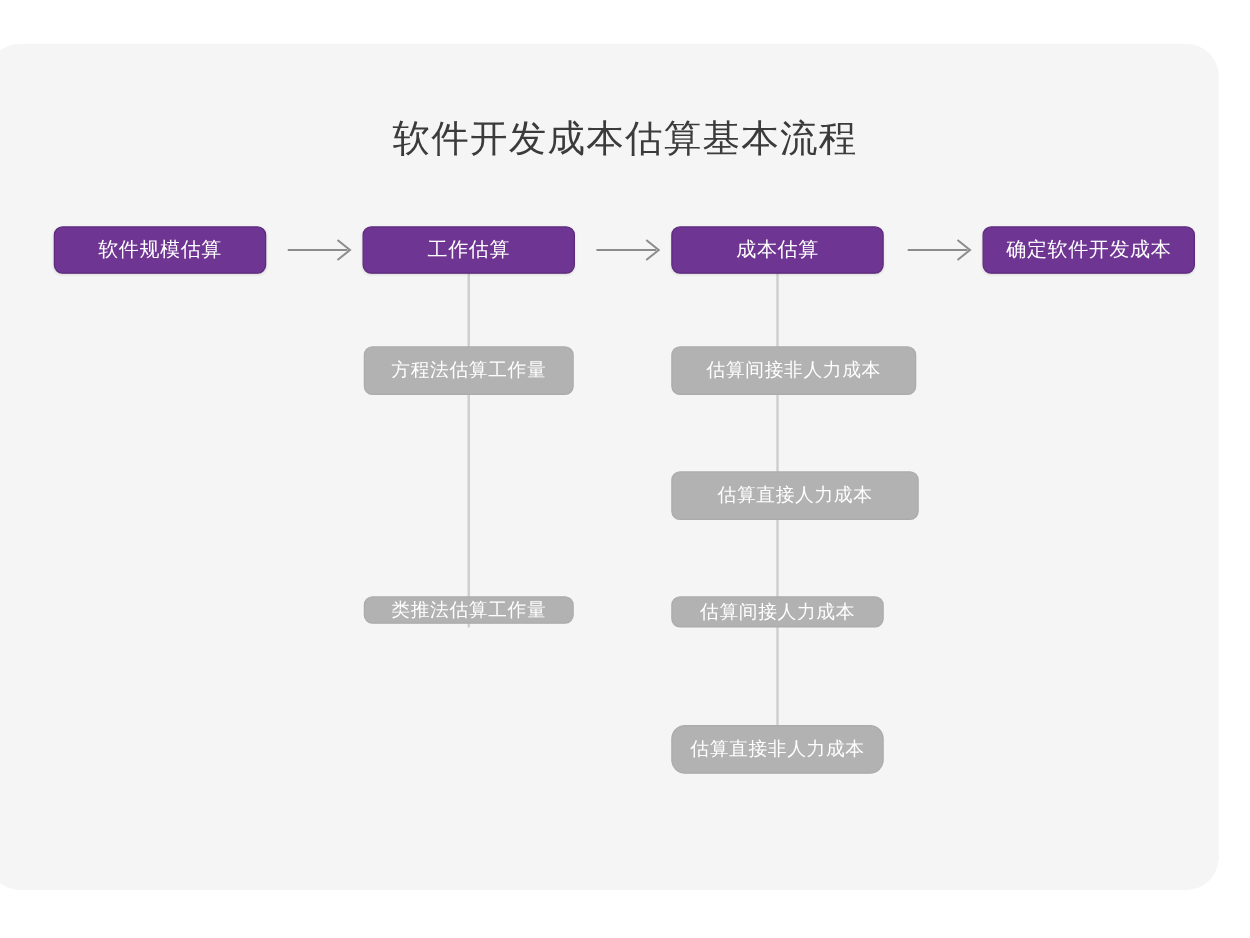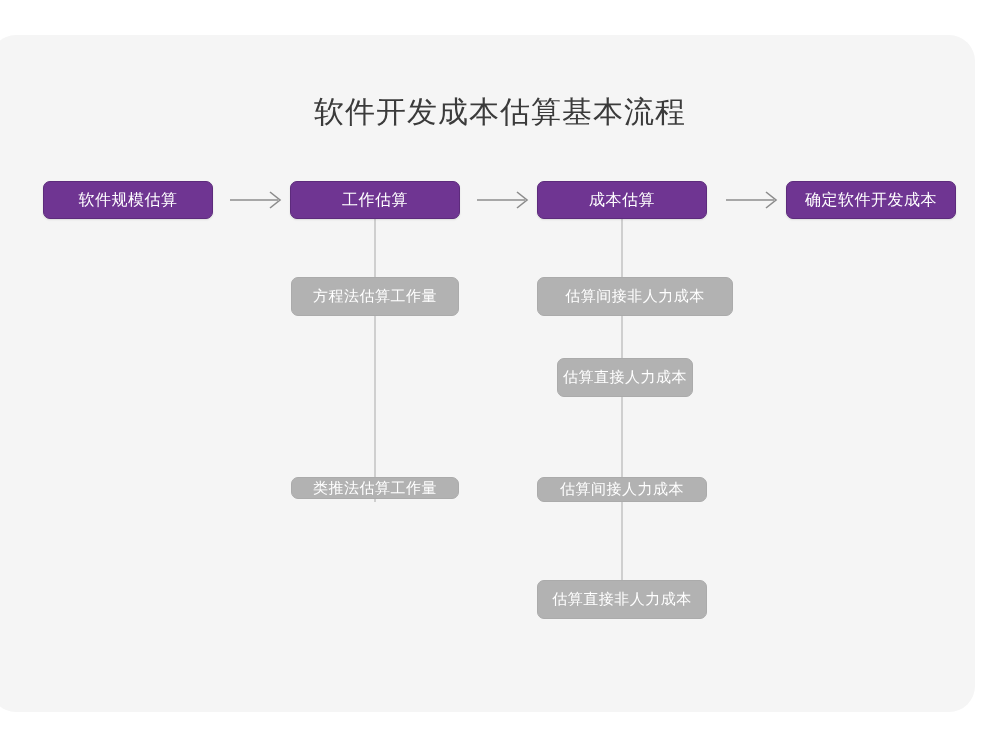--- a/index.html
+++ b/index.html
@@ -146,25 +146,25 @@
 
 
   <div class="node sub" style="left:291px; top:477px; width:168px; height:22px;">
     <span>类推法估算工作量</span>
   </div>
 
   <div class="node sub" style="left:537px; top:277px; width:196px; height:39px;">
     <span>估算间接非人力成本</span>
   </div>
 
-  <div class="node sub" style="left:537px; top:358px; width:136px; height:39px;margin-left:20px;">
+  <div class="node sub" style="left:537px; top:377px; width:198px; height:39px;">
     <span>估算直接人力成本</span>
   </div>
 
   <div class="node sub" style="left:537px; top:477px; width:170px; height:25px;">
     <span>估算间接人力成本</span>
   </div>
 
-  <div class="node sub" style="left:537px; top:580px; width:170px; height:39px;">
+  <div class="node sub" style="left:537px; top:580px; width:170px; height:39px;border-radius:11px;">
     <span>估算直接非人力成本</span>
   </div>
 
 </div>
 
 </body></html>

